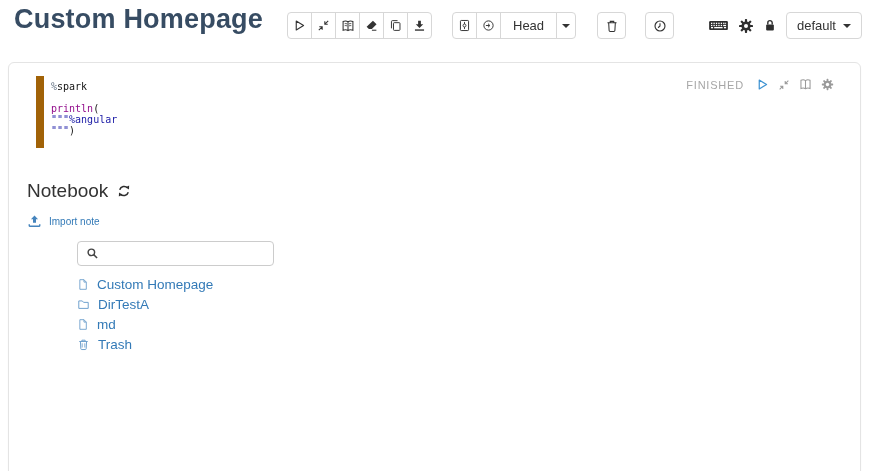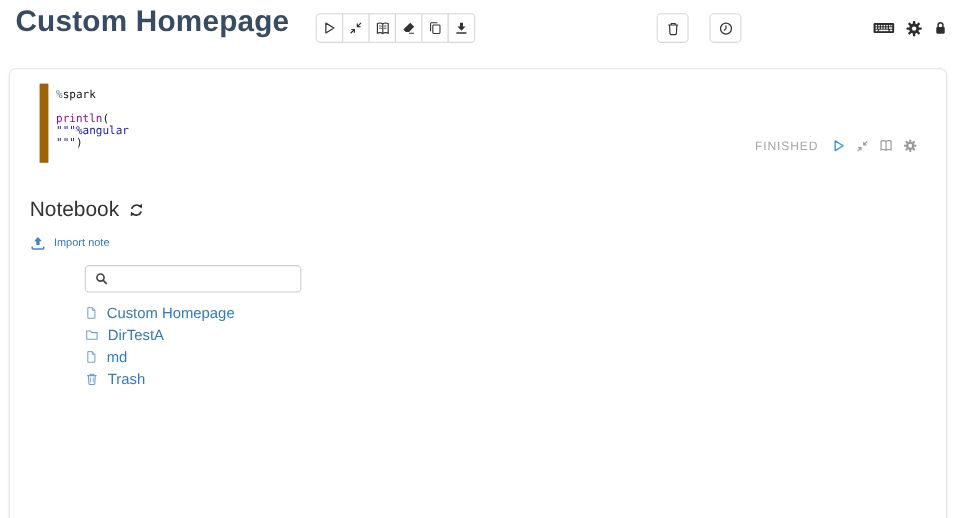--- a/index.html
+++ b/index.html
@@ -46,21 +46,21 @@
   
   .code-editor { margin:13px 0 0 27px; border-left:8px solid #a16207; padding:5px 0 12px 7px;
                  font-family:"DejaVu Sans Mono","Liberation Mono",monospace;
                  font-size:10px; color:#141414; }
   .code-line { height:11px; line-height:11px; white-space:pre; }
   .tok-op  { color:#687687; }
   .tok-kw  { color:#930f8c;margin-top:20px; }
   .tok-str { color:#1a1aa6; }
 
   .para-controls { position:absolute; top:15px; right:26px; display:flex;
-                   align-items:flex-end; gap:9px;margin-top:48px; }
+                   align-items:flex-end; gap:9px; }
   .para-status { font-size:11px; color:#a6a6a6; letter-spacing:0.8px; margin-right:3px; }
   .ctl { color:#9a9a9a; cursor:pointer; display:inline-flex; }
   .ctl-play { color:#3f93d2; }
 
   
   .home { margin-left:18px;margin-top:32px; }
   .nb-heading { margin-top:14px; display:flex; align-items:center; gap:9px;
                 font-size:19px; color:#333; }
   .refresh { color:#2e2e2e; cursor:pointer; display:inline-flex; }
   .nb-link { margin-top:12px; display:flex; align-items:center; gap:7px;
@@ -128,20 +128,45 @@
     <div class="btn btn-icon">
       <span>
         <svg width="13" height="13" viewBox="0 0 16 16">
             <path d="M6.3 2.2 h3.4 v4.2 h2.9 L8 11 3.4 6.4 h2.9 Z" fill="currentColor"></path>
             <path d="M2.4 13.6 h11.2" stroke="currentColor" stroke-width="1.7"></path>
           </svg>
       </span>
     </div>
   </div>
 
+  <div class="btn-group g2">
+    <div class="btn btn-icon">
+      <span>
+        <svg width="13" height="13" viewBox="0 0 16 16">
+            <rect x="3" y="1.8" width="10" height="12.4" rx="1" fill="none" stroke="currentColor" stroke-width="1.2"></rect>
+            <circle cx="8" cy="8" r="1.8" fill="none" stroke="currentColor" stroke-width="1.1"></circle>
+            <path d="M8 3.6 v2.6 M8 9.8 v2.6" stroke="currentColor" stroke-width="1.1"></path>
+          </svg>
+      </span>
+    </div>
+    <div class="btn btn-icon">
+      <span>
+        <svg width="13" height="13" viewBox="0 0 16 16">
+            <circle cx="8" cy="8" r="5.7" fill="none" stroke="currentColor" stroke-width="1.2"></circle>
+            <path d="M4.8 8 h4.2 M7.4 5.8 L9.7 8 L7.4 10.2" fill="none" stroke="currentColor" stroke-width="1.2"></path>
+          </svg>
+      </span>
+    </div>
+    <div class="btn btn-wide">
+      <span>Head</span>
+    </div>
+    <div class="btn btn-caret">
+      <span class="caret"></span>
+    </div>
+  </div>
 
   <div class="btn single trash-btn">
     <span>
       <svg width="14" height="14" viewBox="0 0 16 16">
           <path d="M2.8 4.3 h10.4 M6 4.3 V2.7 h4 v1.6" fill="none" stroke="currentColor" stroke-width="1.2"></path>
           <path d="M4.2 4.3 l0.5 8.9 a1.1 1.1 0 0 0 1.1 1 h4.4 a1.1 1.1 0 0 0 1.1-1 l0.5-8.9" fill="none" stroke="currentColor" stroke-width="1.2"></path>
         </svg>
     </span>
   </div>
 
@@ -195,20 +220,24 @@
       </span>
     </span>
     <span class="bare-icon">
       <span>
         <svg width="14" height="15" viewBox="0 0 16 16">
             <rect x="3.6" y="6.8" width="8.8" height="7" rx="1.2" fill="currentColor"></rect>
             <path d="M5.5 6.8 V4.9 a2.5 2.5 0 0 1 5 0 V6.8" fill="none" stroke="currentColor" stroke-width="1.6"></path>
           </svg>
       </span>
     </span>
+    <div class="btn default-btn">
+      <span>default</span>
+      <span class="caret"></span>
+    </div>
   </div>
 </div>
 
 <div class="note-container">
 
   <div class="para-controls">
     <span class="para-status">FINISHED</span>
     <span class="ctl ctl-play">
       <span>
         <svg width="13" height="13" viewBox="0 0 16 16">

